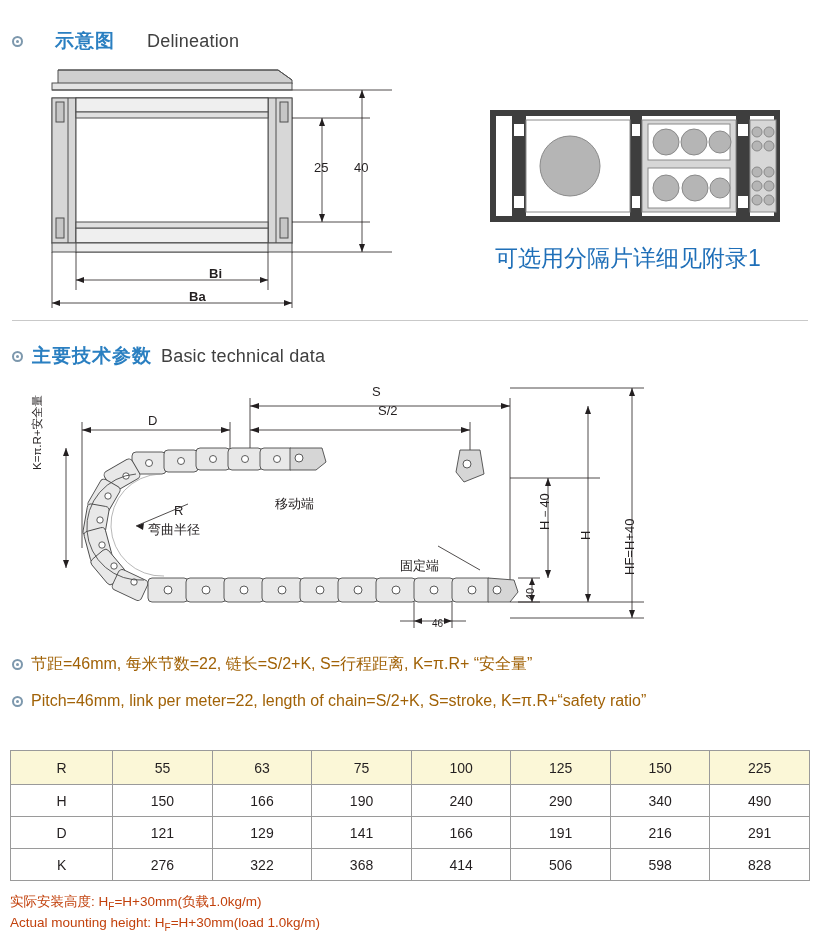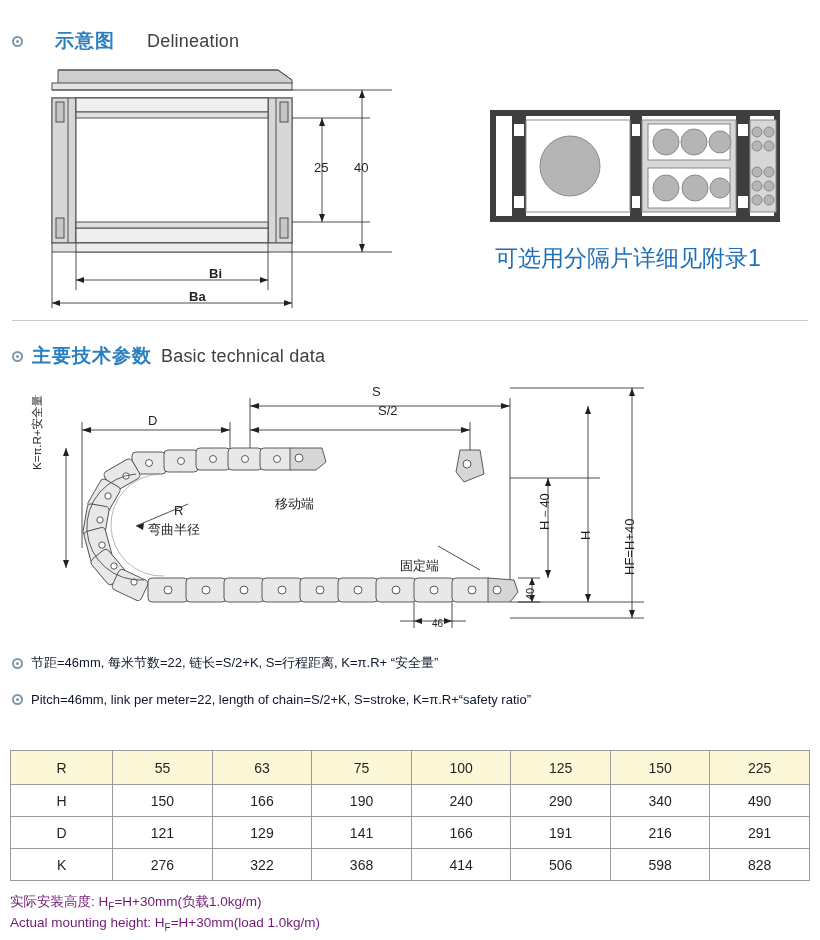--- a/index.html
+++ b/index.html
@@ -62,21 +62,21 @@
   }
 
   
   .bullet-line {
     position: absolute;
     display: flex;
     align-items: center;
     gap: 8px;
     white-space: nowrap;
   }
-  .bullet-line .txt { font-size: 13px; color: #0f172a; }
+  .bullet-line .txt { font-size: 16px; color: #a16207; }
 
   
   table.spec {
     position: absolute;
     border-collapse: collapse;
     font-size: 14px;
   }
   table.spec td, table.spec th {
     border: 1px solid #9a9a9a;
     text-align: center;
@@ -88,21 +88,21 @@
     background: #fbf7d7;
     height: 34px;
   }
   table.spec td.rowlabel { width: 104px; }
   table.spec td.val { width: 101px; }
 
   
   .foot {
     position: absolute;
     font-size: 13.5px;
-    color: #701a75;
+    color: #c2410c;
     white-space: nowrap;
   }
   .foot sub { font-size: 10px; }
 
   
   .divider {
     position: absolute;
     height: 1px;
     background: #c9c9c9;
   }

